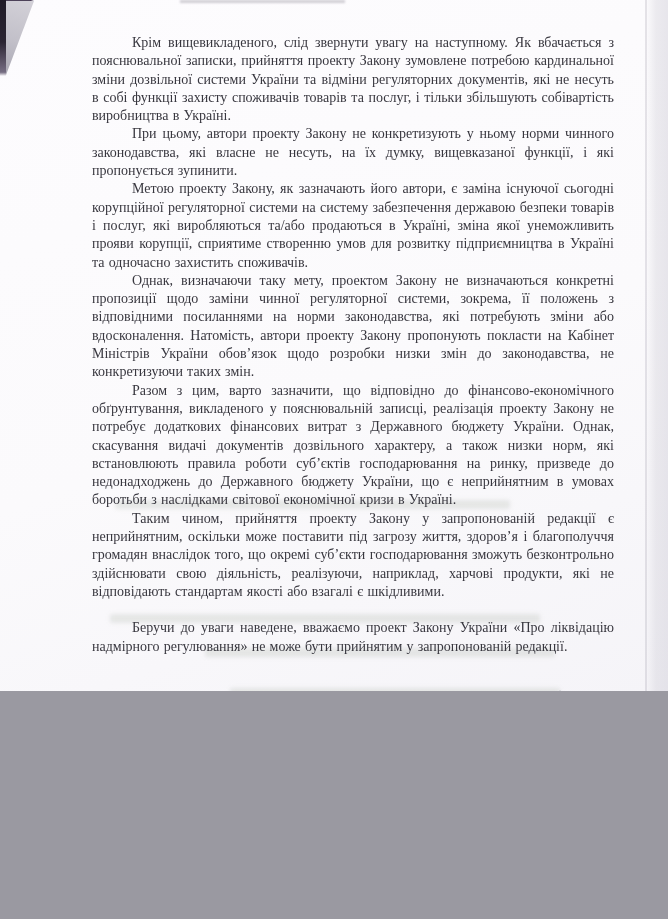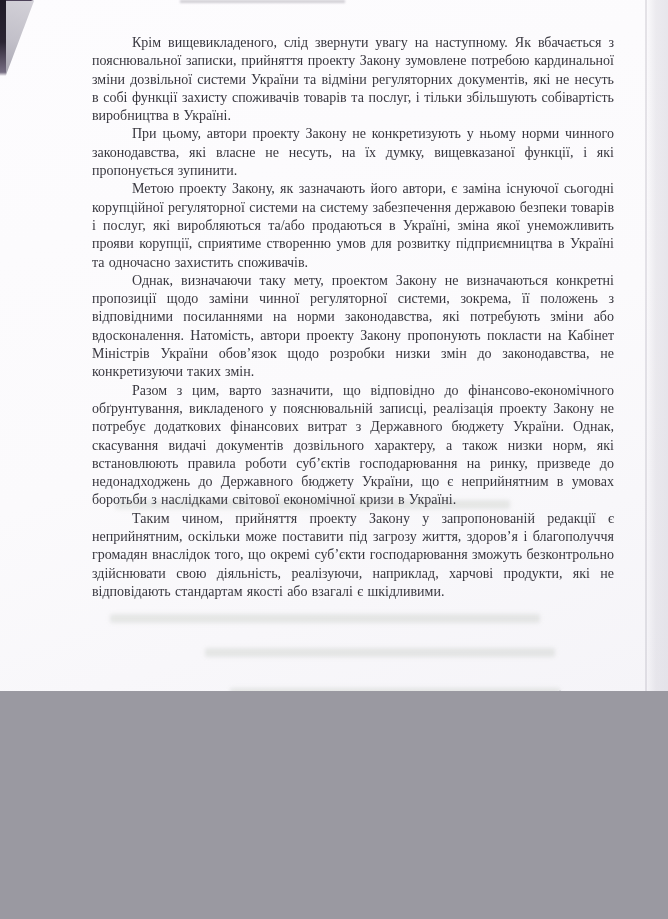--- a/index.html
+++ b/index.html
@@ -72,20 +72,21 @@
   <div class="ghost dark" style="left:320px;top:887px;width:54px;height:14px;"></div>
   <div class="ghost dark" style="left:380px;top:888px;width:42px;height:13px;"></div>
 
   <div class="body-text">
     <p>Крім вищевикладеного, слід звернути увагу на наступному. Як вбачається з пояснювальної записки, прийняття проекту Закону зумовлене потребою кардинальної зміни дозвільної системи України та відміни регуляторних документів, які не несуть в собі функції захисту споживачів товарів та послуг, і тільки збільшують собівартість виробництва в Україні.</p>
     <p>При цьому, автори проекту Закону не конкретизують у ньому норми чинного законодавства, які власне не несуть, на їх думку, вищевказаної функції, і які пропонується зупинити.</p>
     <p>Метою проекту Закону, як зазначають його автори, є заміна існуючої сьогодні корупційної регуляторної системи на систему забезпечення державою безпеки товарів і послуг, які виробляються та/або продаються в Україні, зміна якої  унеможливить прояви корупції, сприятиме створенню умов для розвитку підприємництва в Україні та одночасно захистить споживачів.</p>
     <p>Однак, визначаючи таку мету, проектом Закону не визначаються конкретні пропозиції щодо заміни чинної регуляторної системи, зокрема, її положень з відповідними посиланнями на норми законодавства, які потребують зміни або вдосконалення. Натомість, автори проекту Закону пропонують покласти на Кабінет Міністрів України обов’язок щодо розробки низки змін до законодавства, не конкретизуючи таких змін.</p>
     <p>Разом з цим, варто зазначити, що відповідно до фінансово-економічного обґрунтування, викладеного у пояснювальній записці, реалізація проекту Закону не потребує додаткових фінансових витрат з Державного бюджету України. Однак, скасування видачі документів дозвільного характеру, а також низки норм, які встановлюють правила роботи суб’єктів господарювання на ринку, призведе до недонадходжень до Державного бюджету України, що є неприйнятним в умовах боротьби з наслідками світової економічної кризи в Україні.</p>
     <p>Таким чином, прийняття проекту Закону у запропонованій редакції є неприйнятним, оскільки може поставити під загрозу життя, здоров’я і благополуччя громадян внаслідок того, що окремі суб’єкти господарювання зможуть безконтрольно здійснювати свою діяльність, реалізуючи, наприклад, харчові продукти, які не відповідають стандартам якості або взагалі є шкідливими.</p>
+    <p class="gap-before">Беручи до уваги наведене, вважаємо проект Закону України «Про ліквідацію надмірного регулювання» не може бути прийнятим у запропонованій редакції.</p>
   </div>
 
   <div class="closing">З повагою,</div>
 
 
   <svg class="signature" width="200" height="185" viewBox="0 0 200 185" aria-hidden="true">
     <path d="M27 105 C70 88, 150 62, 187 52" stroke-width="2.4"></path>
     <path d="M120 17 C108 45, 88 88, 73 115 C65 135, 57 150, 55 164" stroke-width="2.4"></path>
     <path d="M52 112 C40 130, 30 152, 36 174" stroke-width="2.2"></path>
     <path d="M83 28 C70 22, 60 32, 66 44 C72 56, 84 50, 80 64 C77 80, 62 90, 50 101" stroke-width="2.6"></path>

